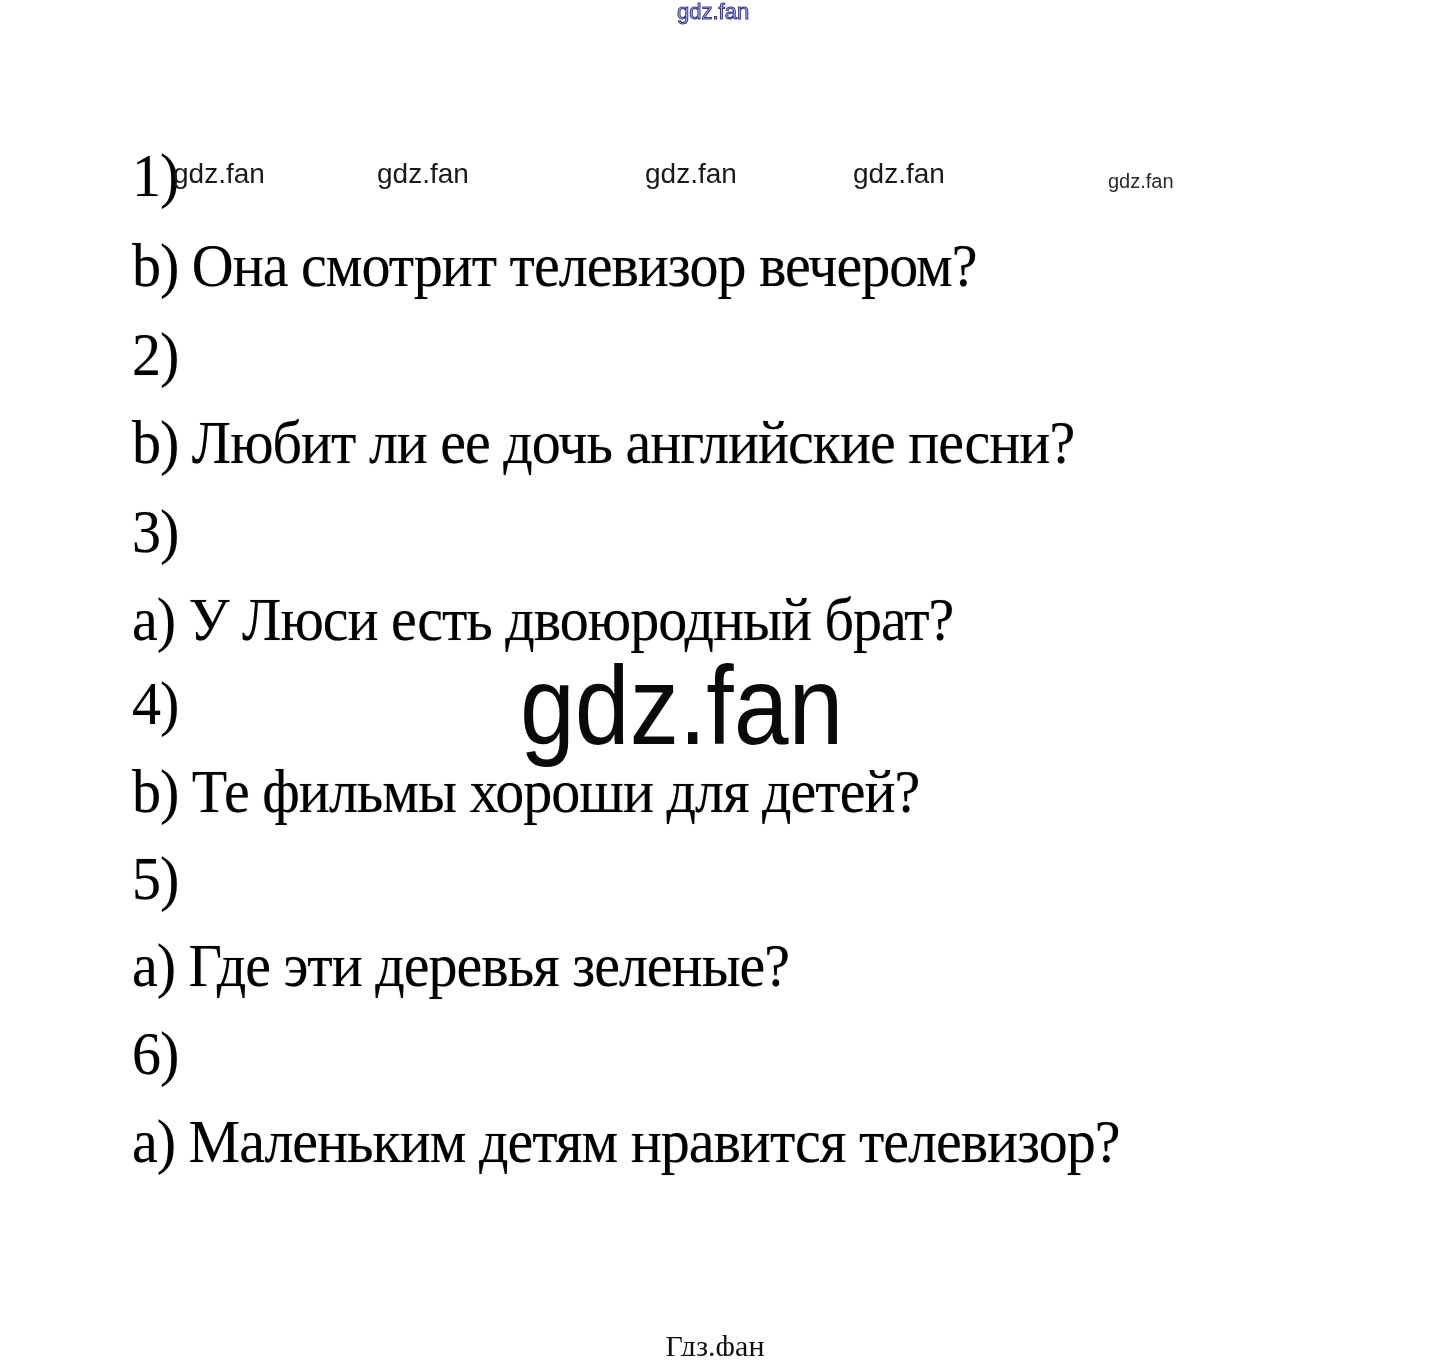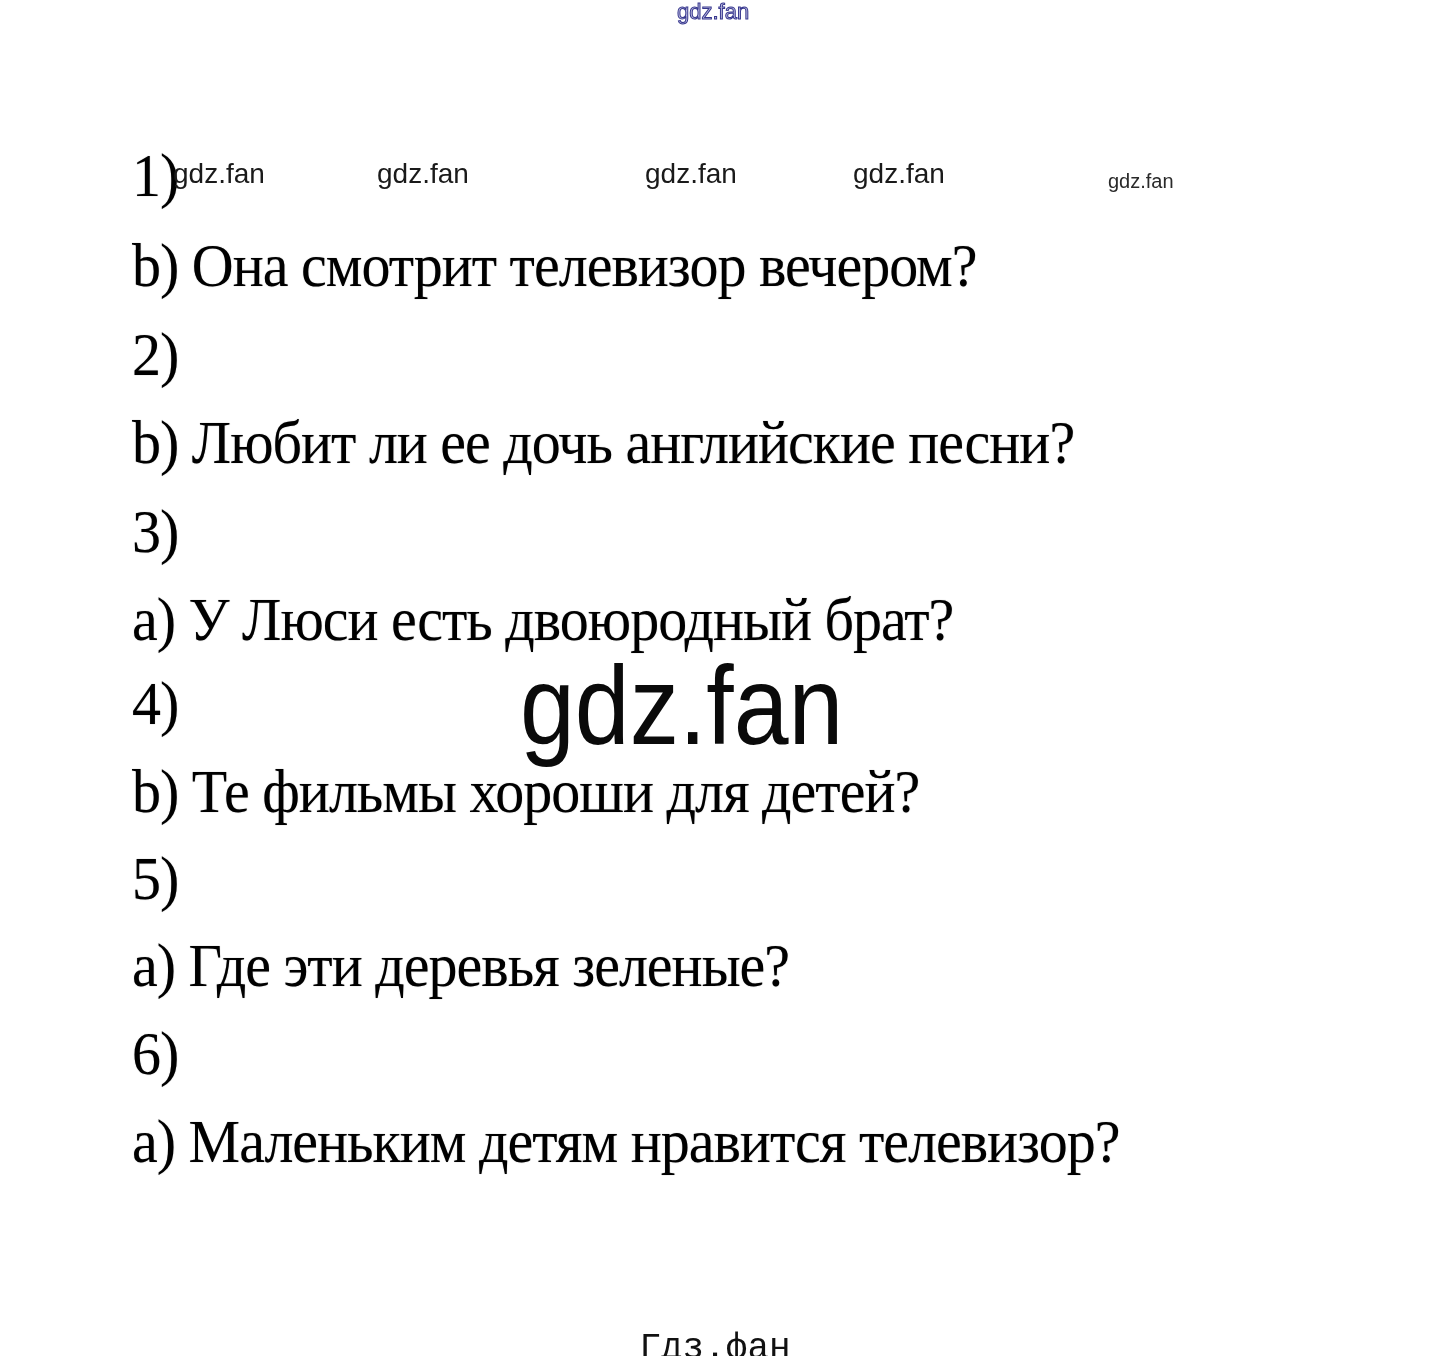--- a/index.html
+++ b/index.html
@@ -58,22 +58,22 @@
     color:#0a0a0a;
     white-space:nowrap;
     transform:scaleX(0.88);
     transform-origin:left top;
   }
   .footer-brand{
     position:absolute;
     top:1331px;
     left:50%;
     transform:translateX(-50%);
-    font-family:Liberation Mono, monospace;
-    font-size:36px;
+    font-family:Liberation Serif, serif;
+    font-size:30px;
     line-height:1em;
     color:#111111;
     white-space:nowrap;
   }
 </style>
 </head>
 <body>
 
 <div id="page">
 

